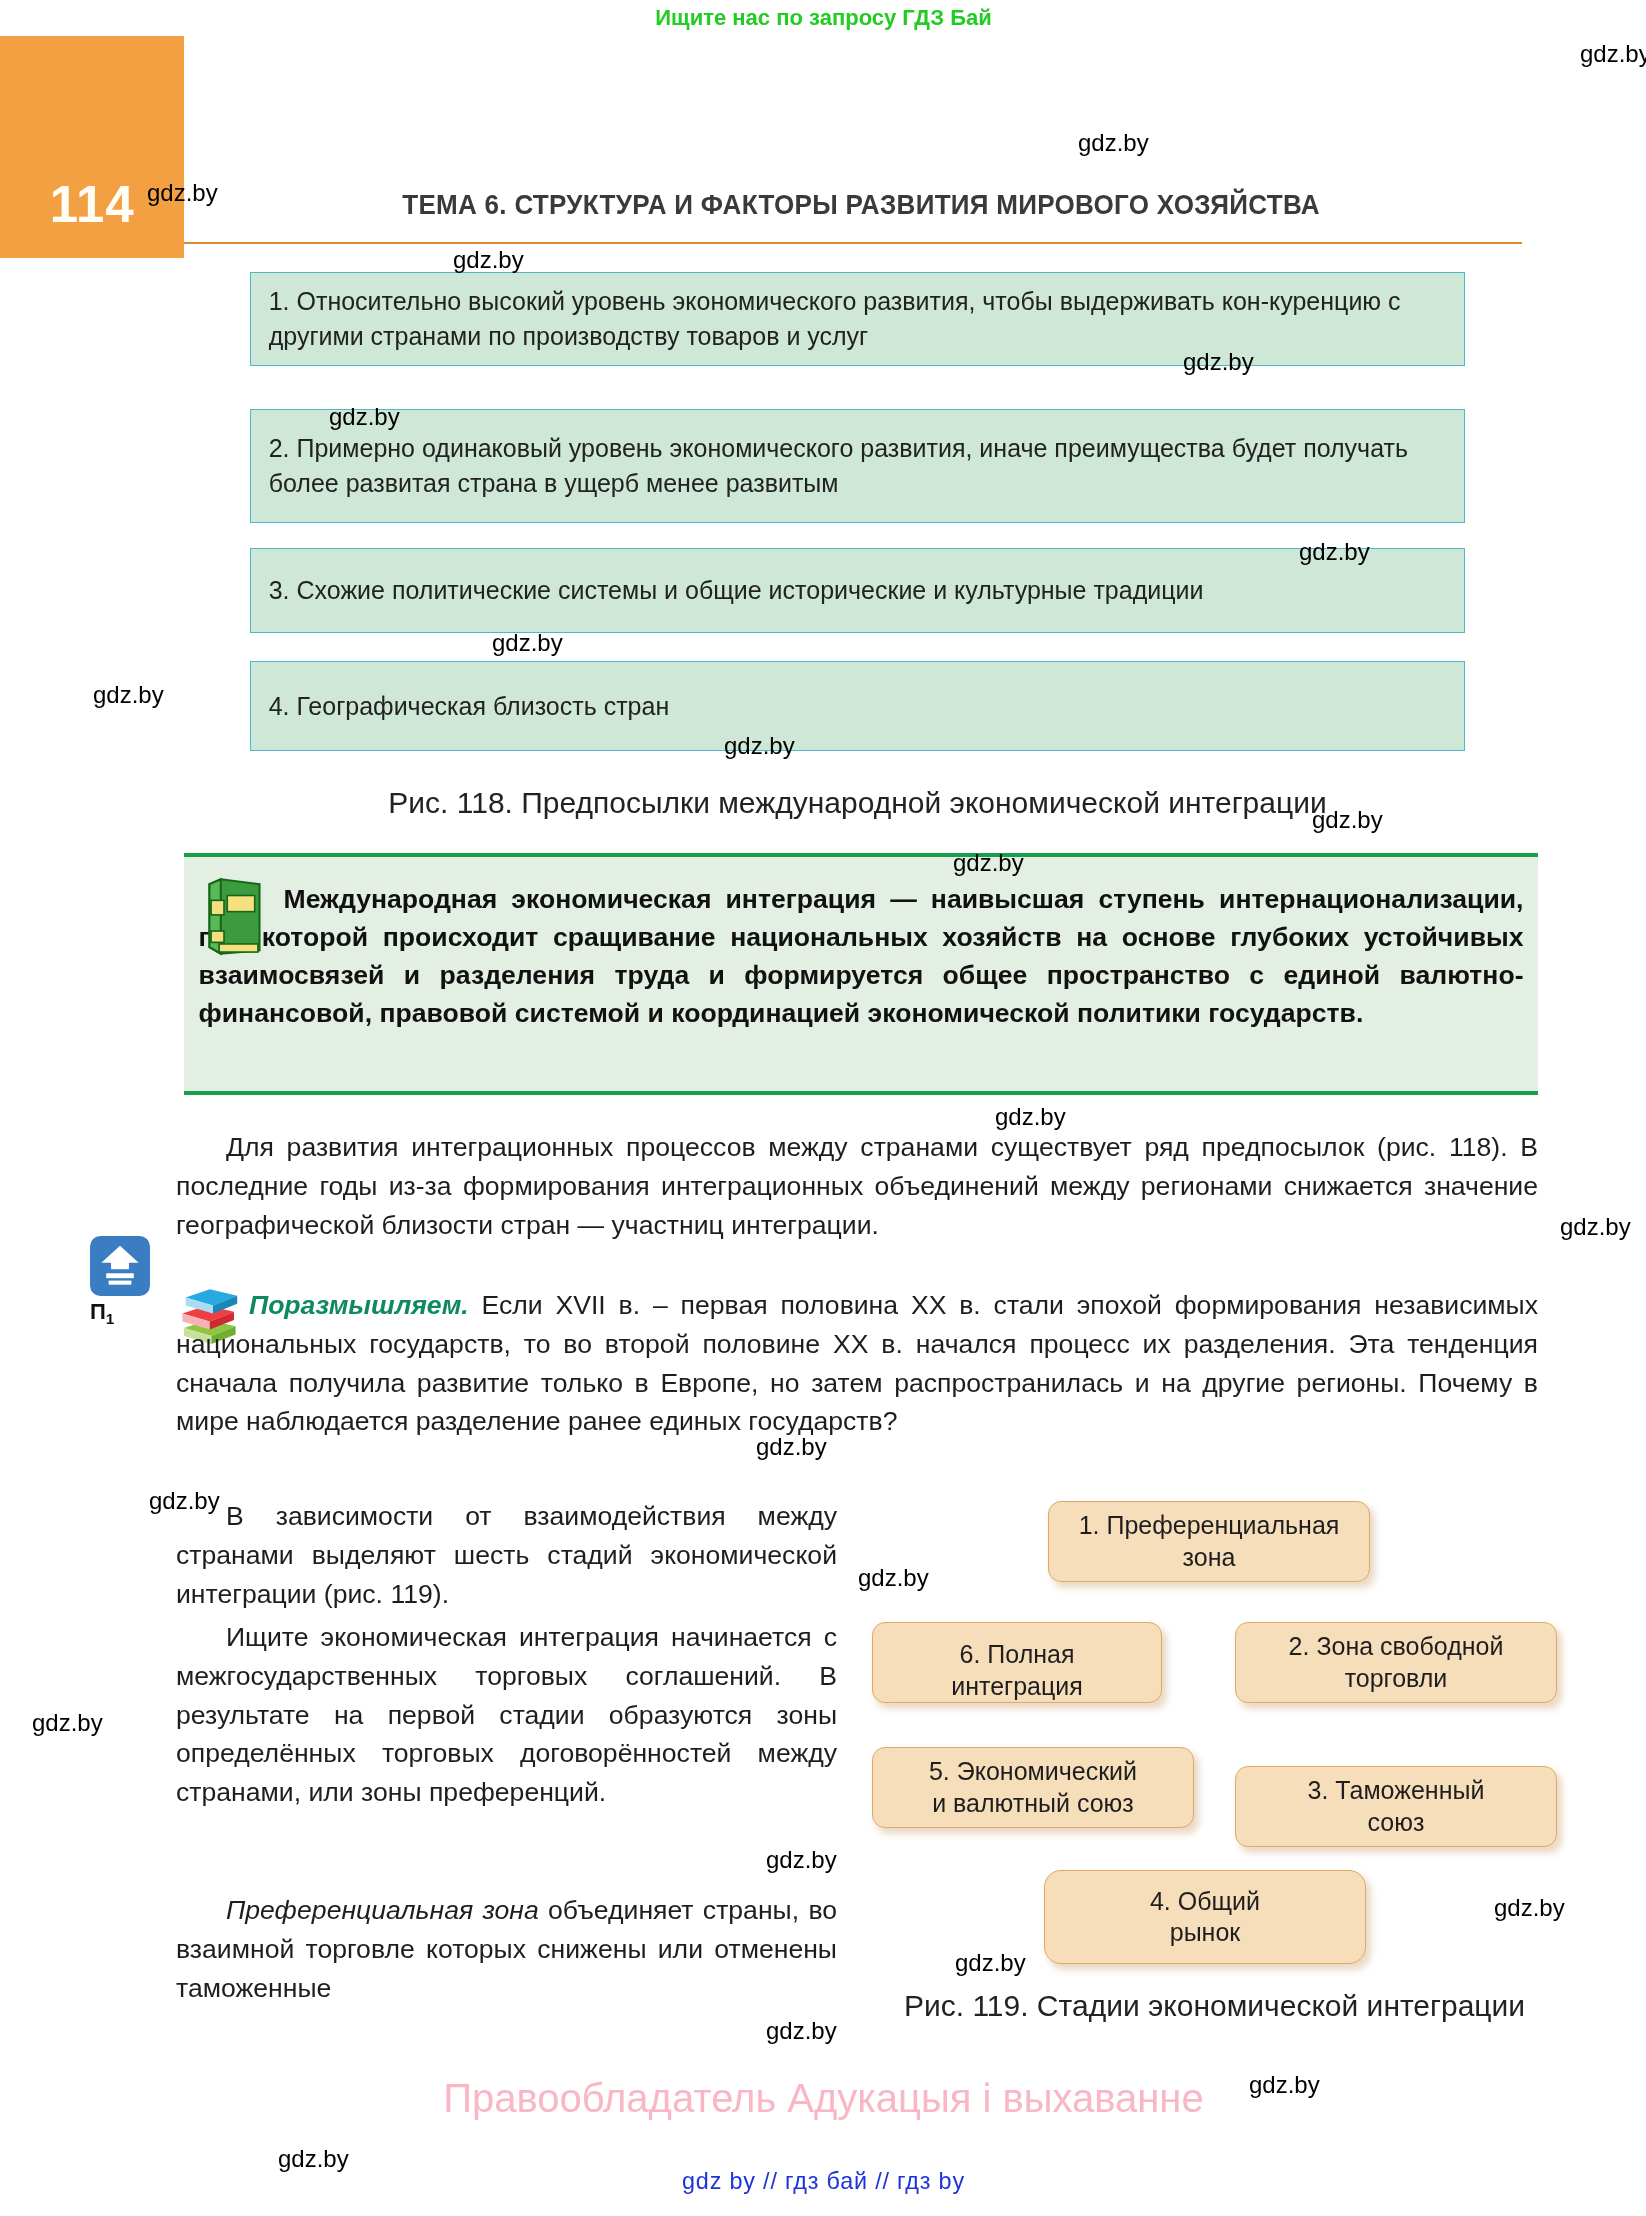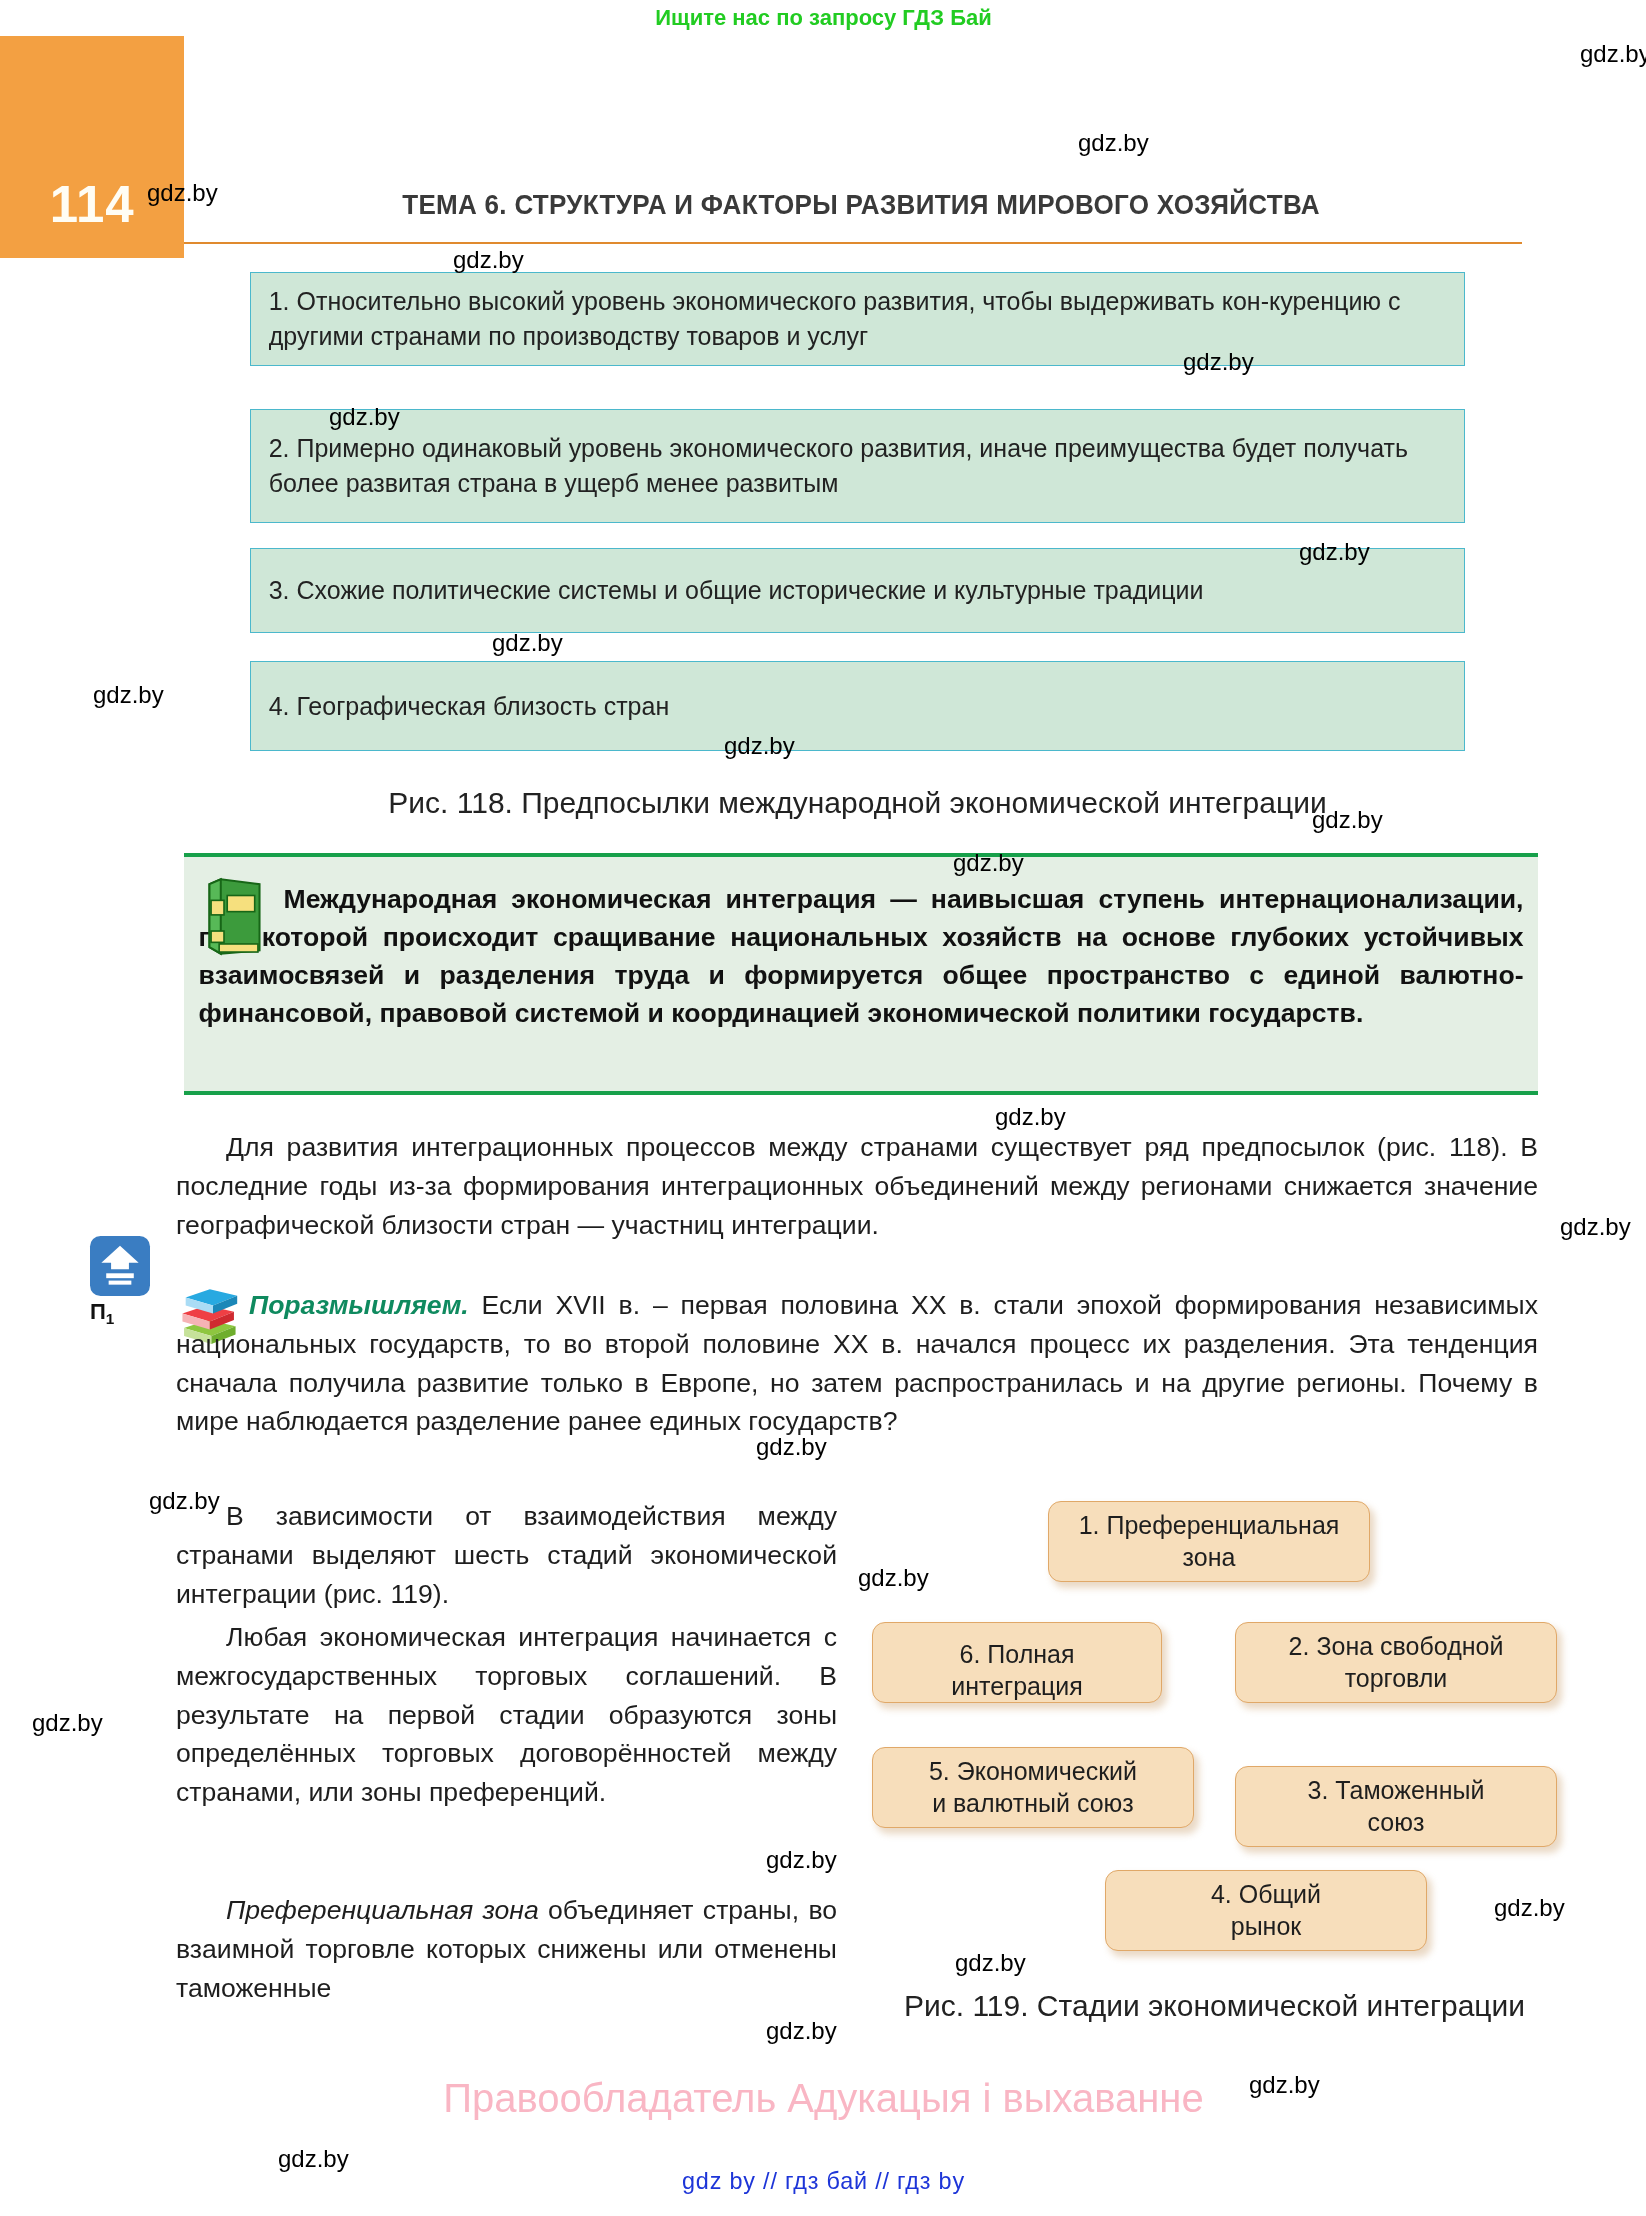--- a/index.html
+++ b/index.html
@@ -304,21 +304,21 @@
     <polygon points="46,30 46,40 76,28 76,18" fill="#1b87b8"></polygon>
   </svg>
 </div>
 
 <div class="para" style="left:176px; top:1286px; width:1362px;">
   <span style="display:inline-block; width:73px;"></span><span class="think-lead">Поразмышляем.</span><span> Если XVII в. – первая половина XX в. стали эпохой формирования независимых национальных государств, то во второй половине XX в. начался процесс их разделения. Эта тенденция сначала получила развитие только в Европе, но затем распространилась и на другие регионы. Почему в мире наблюдается разделение ранее единых государств?</span>
 </div>
 
 <div class="para" style="left:176px; top:1497px; width:661px; text-indent:50px;">В зависимости от взаимодействия между странами выделяют шесть стадий экономической интеграции (рис. 119).</div>
 
-<div class="para" style="left:176px; top:1618px; width:661px; text-indent:50px;">Любая экономическая интеграция начинается с межгосударственных торговых соглашений. В результате на первой стадии образуются зоны определённых торговых договорённостей между странами, или зоны преференций.</div>
+<div class="para" style="left:176px; top:1618px; width:661px; text-indent:50px;">Ищите экономическая интеграция начинается с межгосударственных торговых соглашений. В результате на первой стадии образуются зоны определённых торговых договорённостей между странами, или зоны преференций.</div>
 
 <div class="para" style="left:176px; top:1862px; width:661px;margin-top:29px;">
   <span style="display:inline-block; width:50px;"></span><span class="italic">Преференциальная зона</span><span> объединяет страны, во взаимной торговле которых снижены или отменены таможенные</span>
 </div>
 
 <div class="sbox" style="left:1048px; top:1501px; width:322px; height:81px;">
   <div>
     <span>1. Преференциальная</span><br>
     <span>зона</span>
   </div>
@@ -345,21 +345,21 @@
   </div>
 </div>
 
 <div class="sbox" style="left:1235px; top:1747px; width:322px; height:81px;margin-top:19px;">
   <div>
     <span>3. Таможенный</span><br>
     <span>союз</span>
   </div>
 </div>
 
-<div class="sbox" style="left:1105px; top:1870px; width:322px; height:81px;">
+<div class="sbox" style="left:1044px; top:1870px; width:322px; height:94px;border-radius:17px;">
   <div>
     <span>4. Общий</span><br>
     <span>рынок</span>
   </div>
 </div>
 
 <div class="figcap" style="left:872px; top:1989px; width:685px;">Рис. 119. Стадии экономической интеграции</div>
 
 <div class="copyline">Правообладатель Адукацыя і выхаванне</div>
 <div class="footline">gdz by  //  гдз бай  //  гдз by</div>

